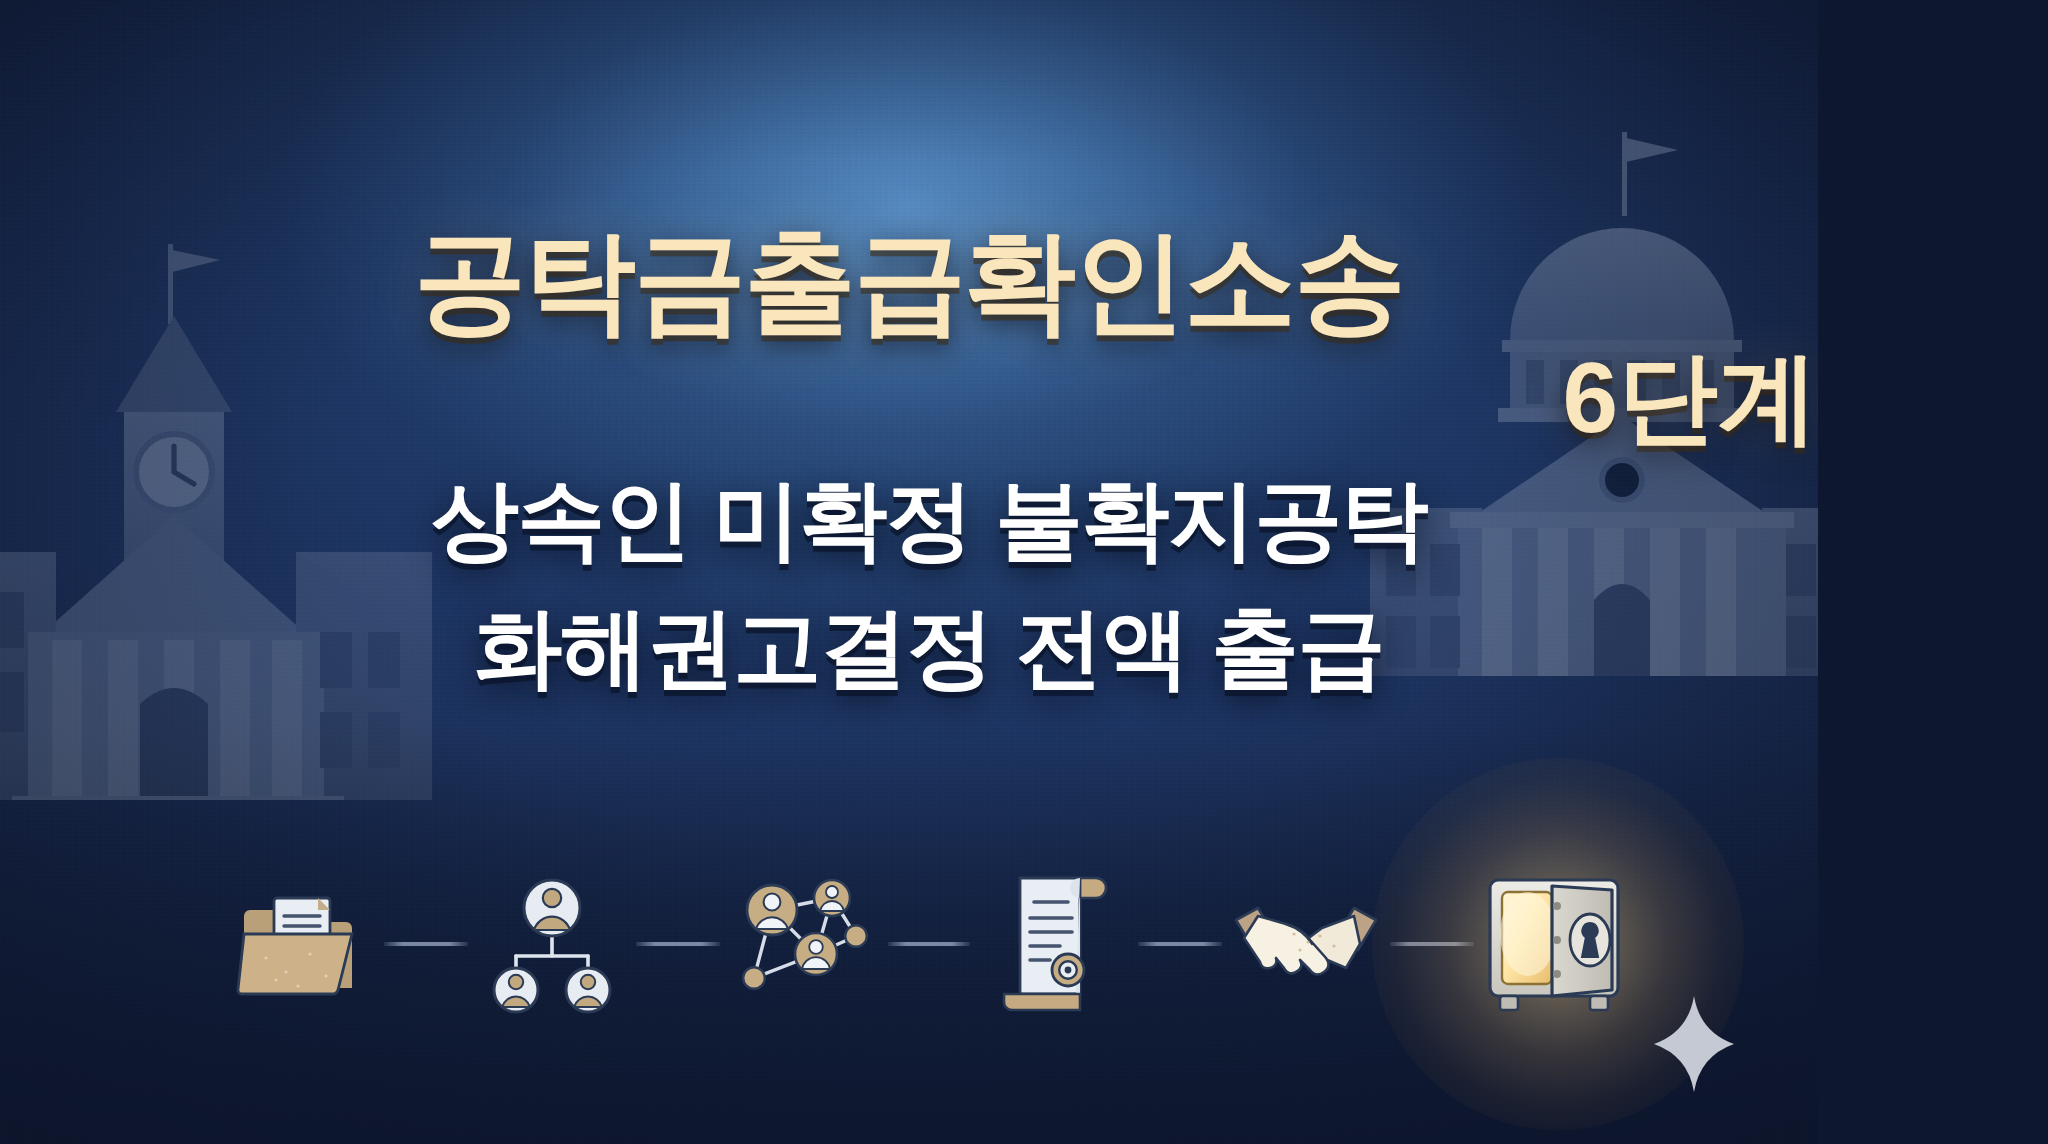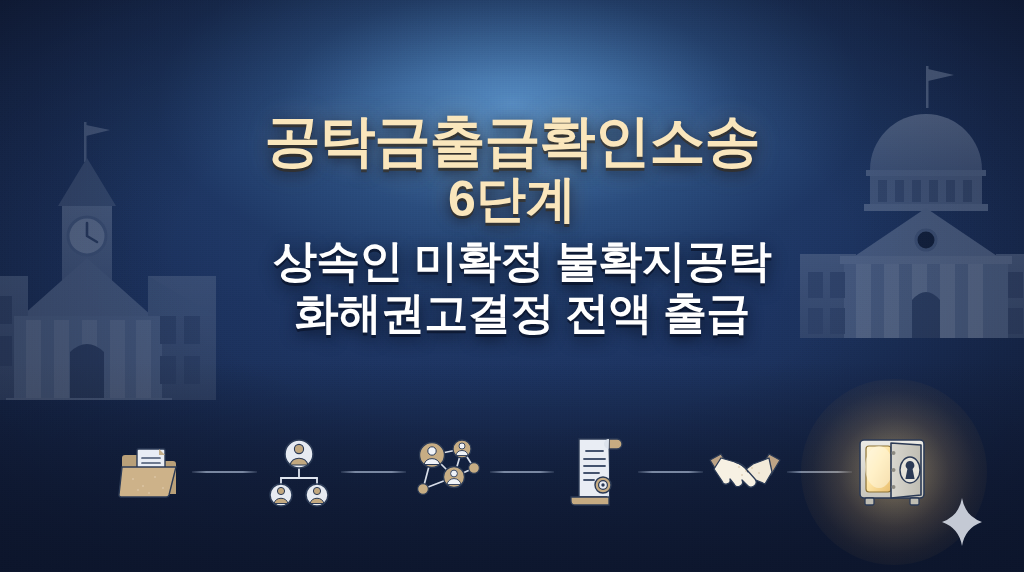--- a/index.html
+++ b/index.html
@@ -7,21 +7,21 @@
     margin: 0;
     padding: 0;
     background: #0d1730;
   }
   body {
     font-family: "Liberation Sans", "DejaVu Sans", sans-serif;
   }
 
   #thumbnail {
     position: relative;
-    width: 1024px;
+    width: 909px;
     height: 572px;
     overflow: hidden;
     background: #000000;
     user-select: none;
   }
 
   
   .bg-base {
     position: absolute;
     inset: 0;
@@ -115,31 +115,32 @@
   .headline-step {
     font-size: 50px;
     font-weight: bold;
     line-height: 1.1;
     color: #fae6bc;
     text-shadow:
       0 3px 0 rgba(60,42,14,0.55),
       0 5px 14px rgba(12,20,40,0.85),
       0 0 26px rgba(250,214,140,0.20);
     margin: 2px 0 0 0;
+    text-align: right;
   }
   .subline {
     font-size: 44px;
     font-weight: bold;
     line-height: 1.17;
     letter-spacing: -0.8px;
     color: #ffffff;
     text-shadow:
       0 3px 0 rgba(10,20,42,0.72),
       0 5px 16px rgba(8,15,34,0.9);
-    margin: 0;
+    margin: 12px;
     padding-left: 20px;
   }
   .subline.first { margin-top: 8px; }
 
   
   .steps-row {
     position: absolute;
     left: 112px;
     right: 92px;
     bottom: 52px;

